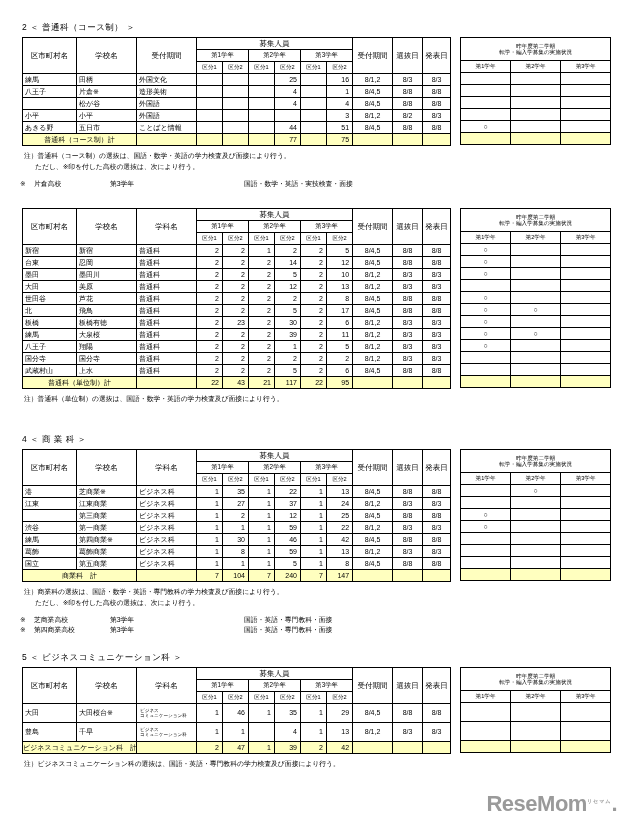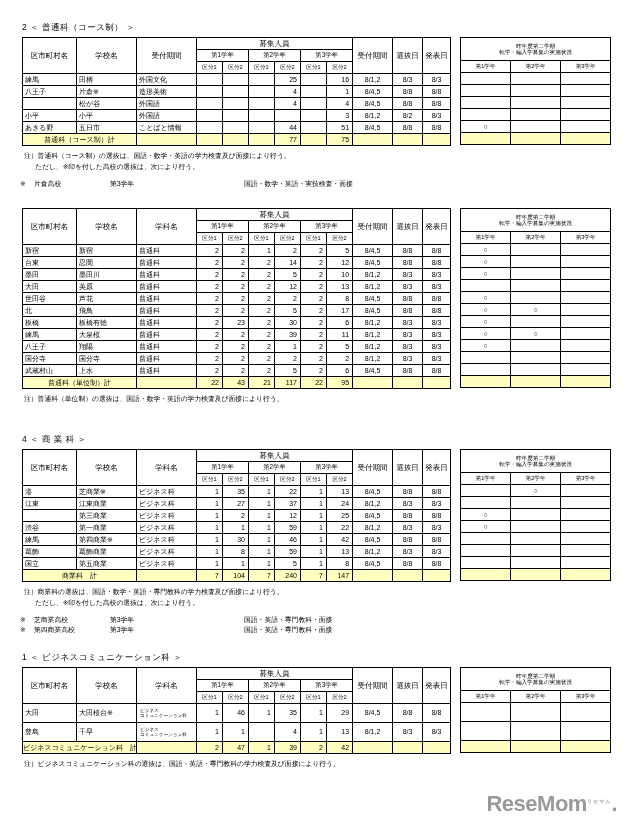--- a/index.html
+++ b/index.html
@@ -793,21 +793,21 @@
               </tr>
             </tbody>
           </table>
         </div>
         <div class="note"><span>注）商業科の選抜は、国語・数学・英語・専門教科の学力検査及び面接により行う。</span><span class="ind">ただし、※印を付した高校の選抜は、次により行う。</span></div>
         <div class="spacer"></div>
         <span class="exrow"><span class="c1">※</span><span class="c2">芝商業高校</span><span class="c3">第3学年</span><span class="c4">国語・英語・専門教科・面接</span></span>
         <span class="exrow"><span class="c1">※</span><span class="c2">第四商業高校</span><span class="c3">第3学年</span><span class="c4">国語・英語・専門教科・面接</span></span>
       </div>
       <div class="section" id="sec5" style="top:652px">
-        <div class="sec-title">1  ＜ ビジネスコミュニケーション科 ＞</div>
+        <div class="sec-title">5  ＜ ビジネスコミュニケーション科 ＞</div>
         <div class="tables-row">
           <table class="main">
             <colgroup>
               <col style="width:54px">
               <col style="width:60px">
               <col style="width:60px">
               <col style="width:26px">
               <col style="width:26px">
               <col style="width:26px">
               <col style="width:26px">

